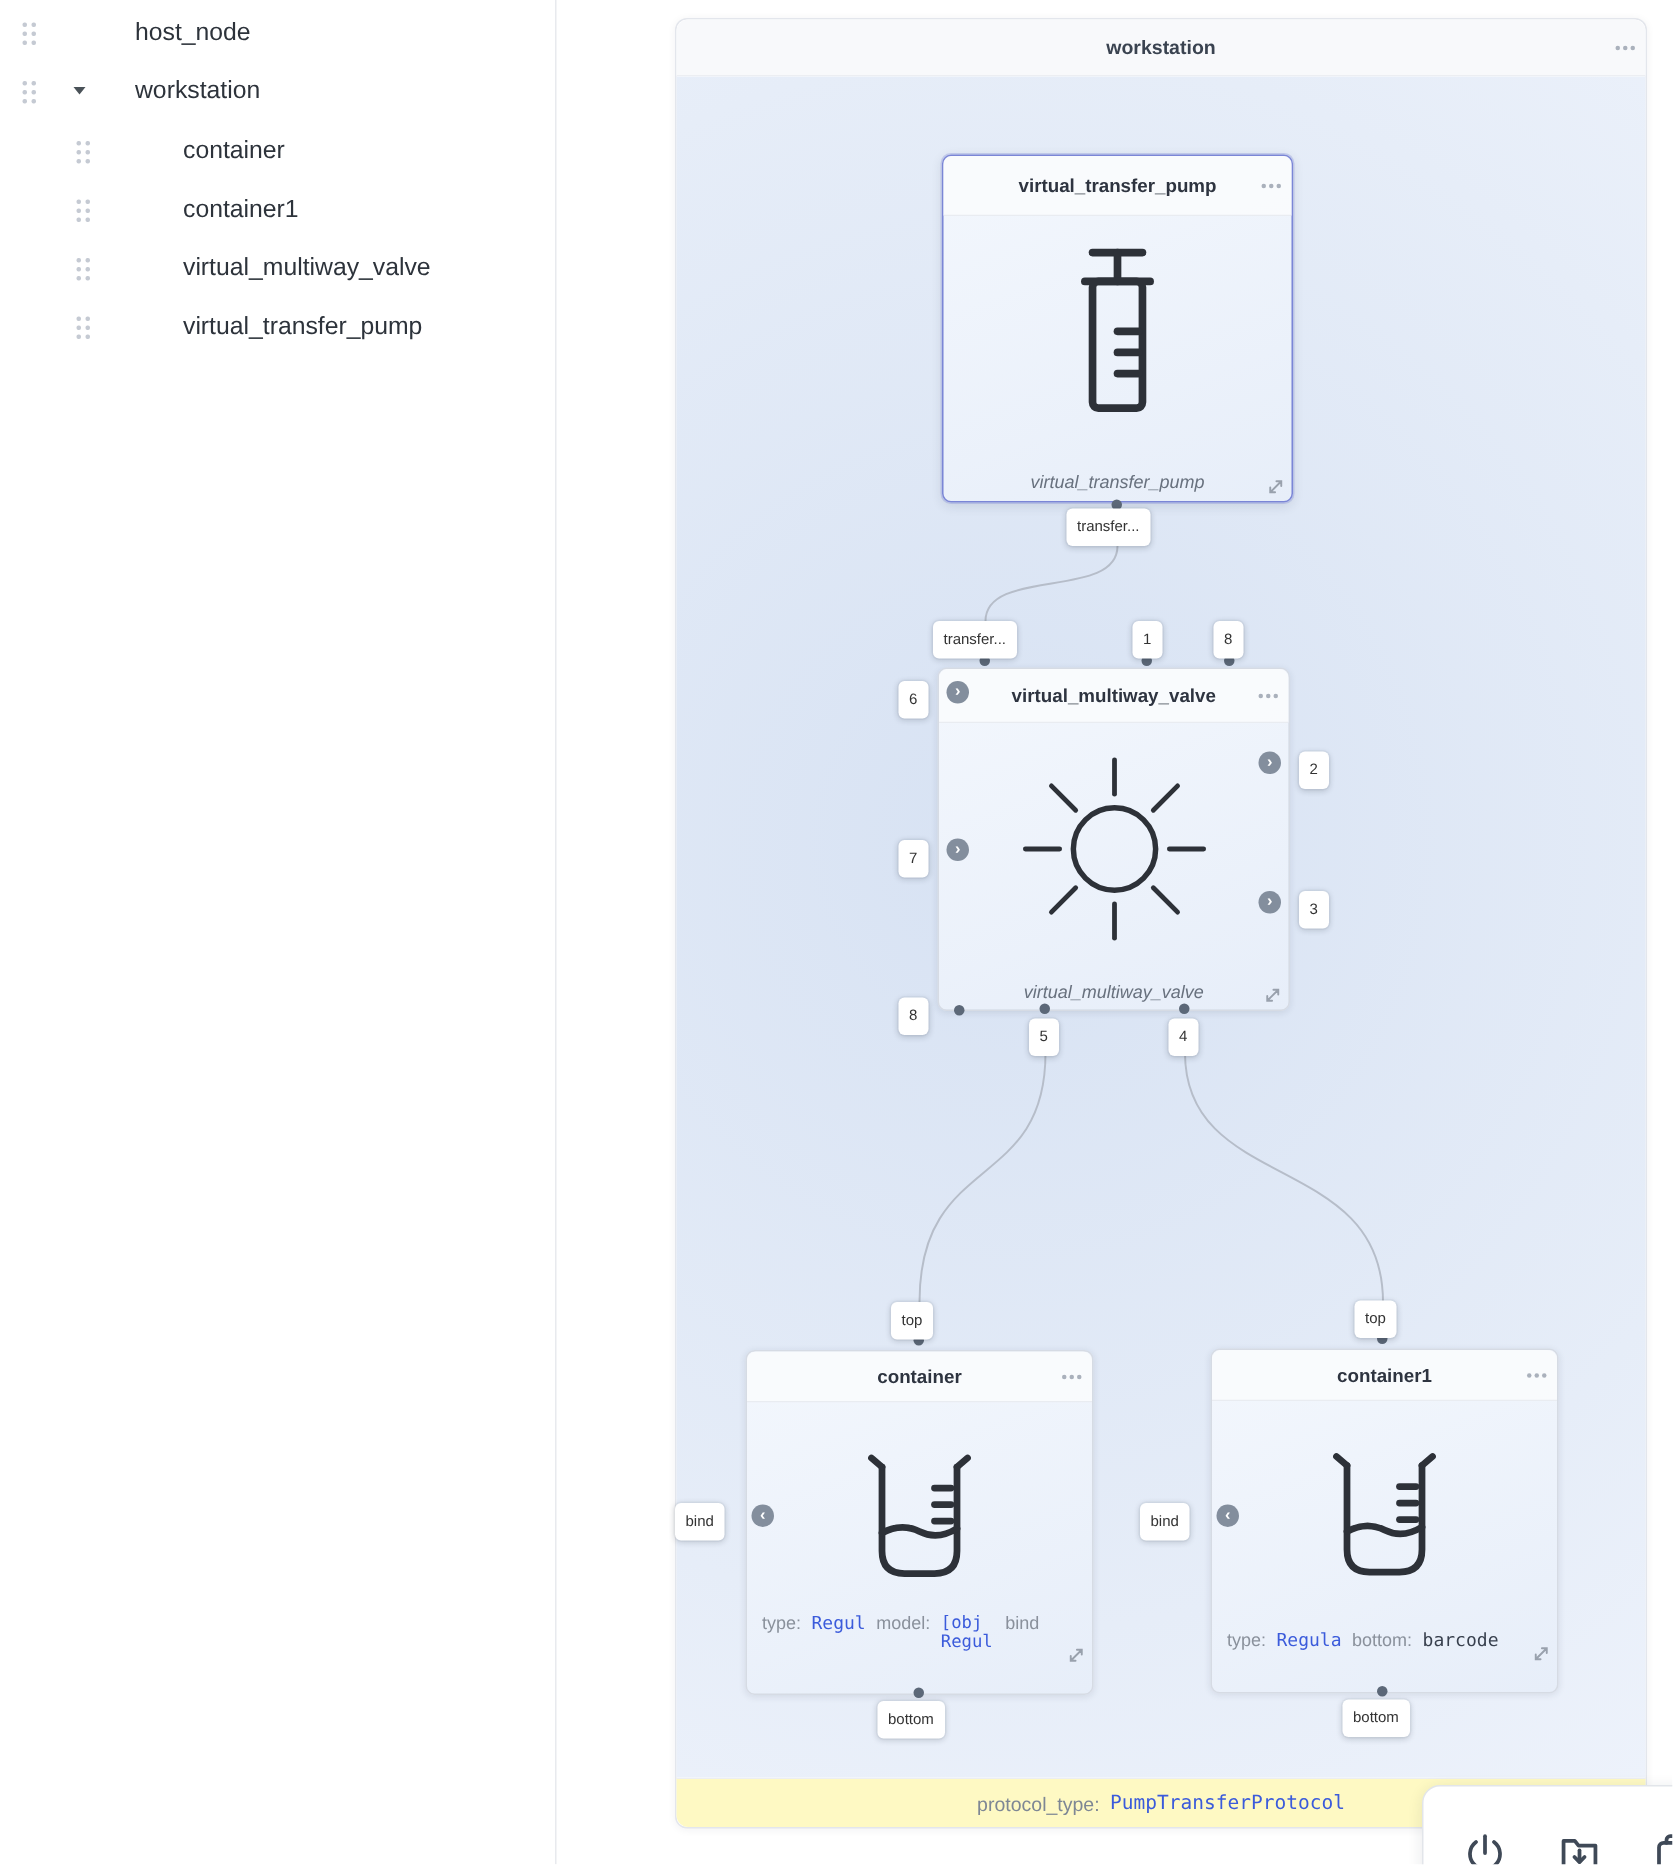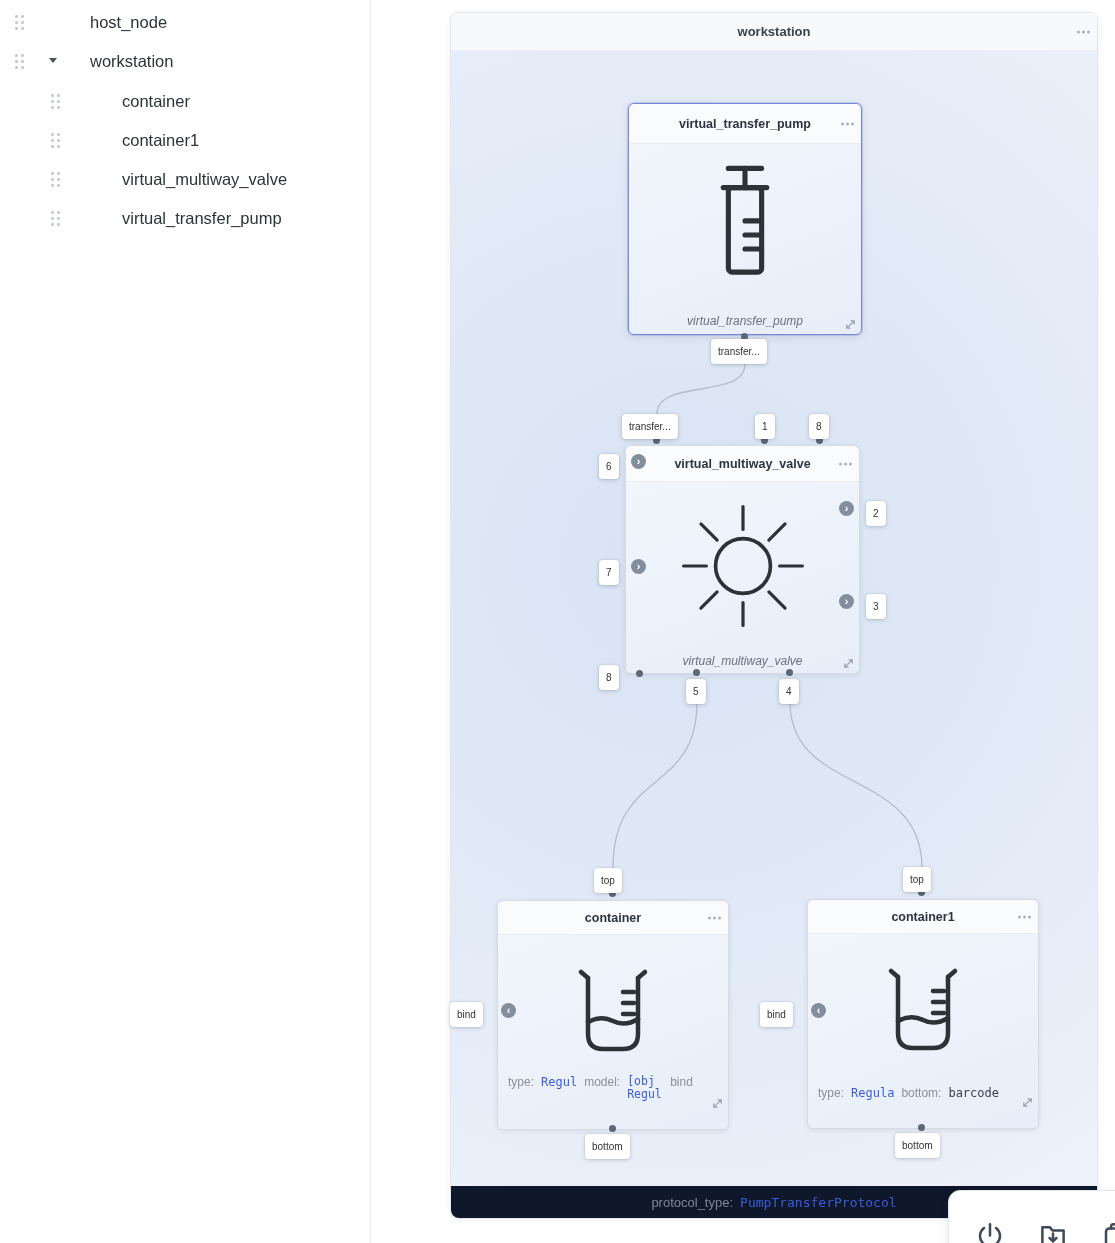--- a/index.html
+++ b/index.html
@@ -18,21 +18,21 @@
     border-right:4.5px solid transparent;border-top:5.5px solid #4a5258;cursor:pointer}
 
   
   .panel{position:absolute;left:450px;top:12px;width:648px;height:1207px;
     border:1px solid #e3e6ec;border-radius:8px;display:flex;flex-direction:column;
     box-shadow:0 1px 6px rgba(30,41,59,.06);background:#fff;z-index:0}
   .panel-header{height:38px;background:#f8f9fb;border-bottom:1px solid #eceef2;
     border-radius:8px 8px 0 0;display:flex;align-items:center;justify-content:center;position:relative}
   .panel-title{font-size:13px;font-weight:700;color:#3a4350}
   .panel-body{flex:1;background:radial-gradient(circle at 35% 45%, #d7e2f3 0%, #e6edf8 70%, #edf2fb 100%)}
-  .panel-footer{height:33px;background:#0f172a;border-top:1px solid #eceef2;border-radius:0 0 8px 8px;
+  .panel-footer{height:33px;background:#fef9c3;border-top:1px solid #eceef2;border-radius:0 0 8px 8px;
     display:flex;align-items:center;justify-content:center;gap:7px}
   .pf-key{font-size:13px;color:#7e8794}
   .pf-val{font-size:13px;color:#3b5bdb;font-family:"DejaVu Sans Mono","Liberation Mono",monospace;cursor:pointer}
 
   .menu-dots{position:absolute;right:12px;top:50%;transform:translateY(-50%);
     width:3px;height:3px;border-radius:50%;background:#aab1bc;cursor:pointer;
     box-shadow:-5px 0 0 #aab1bc,5px 0 0 #aab1bc}
 
   
   .edges{position:absolute;inset:0;z-index:1;pointer-events:none}

